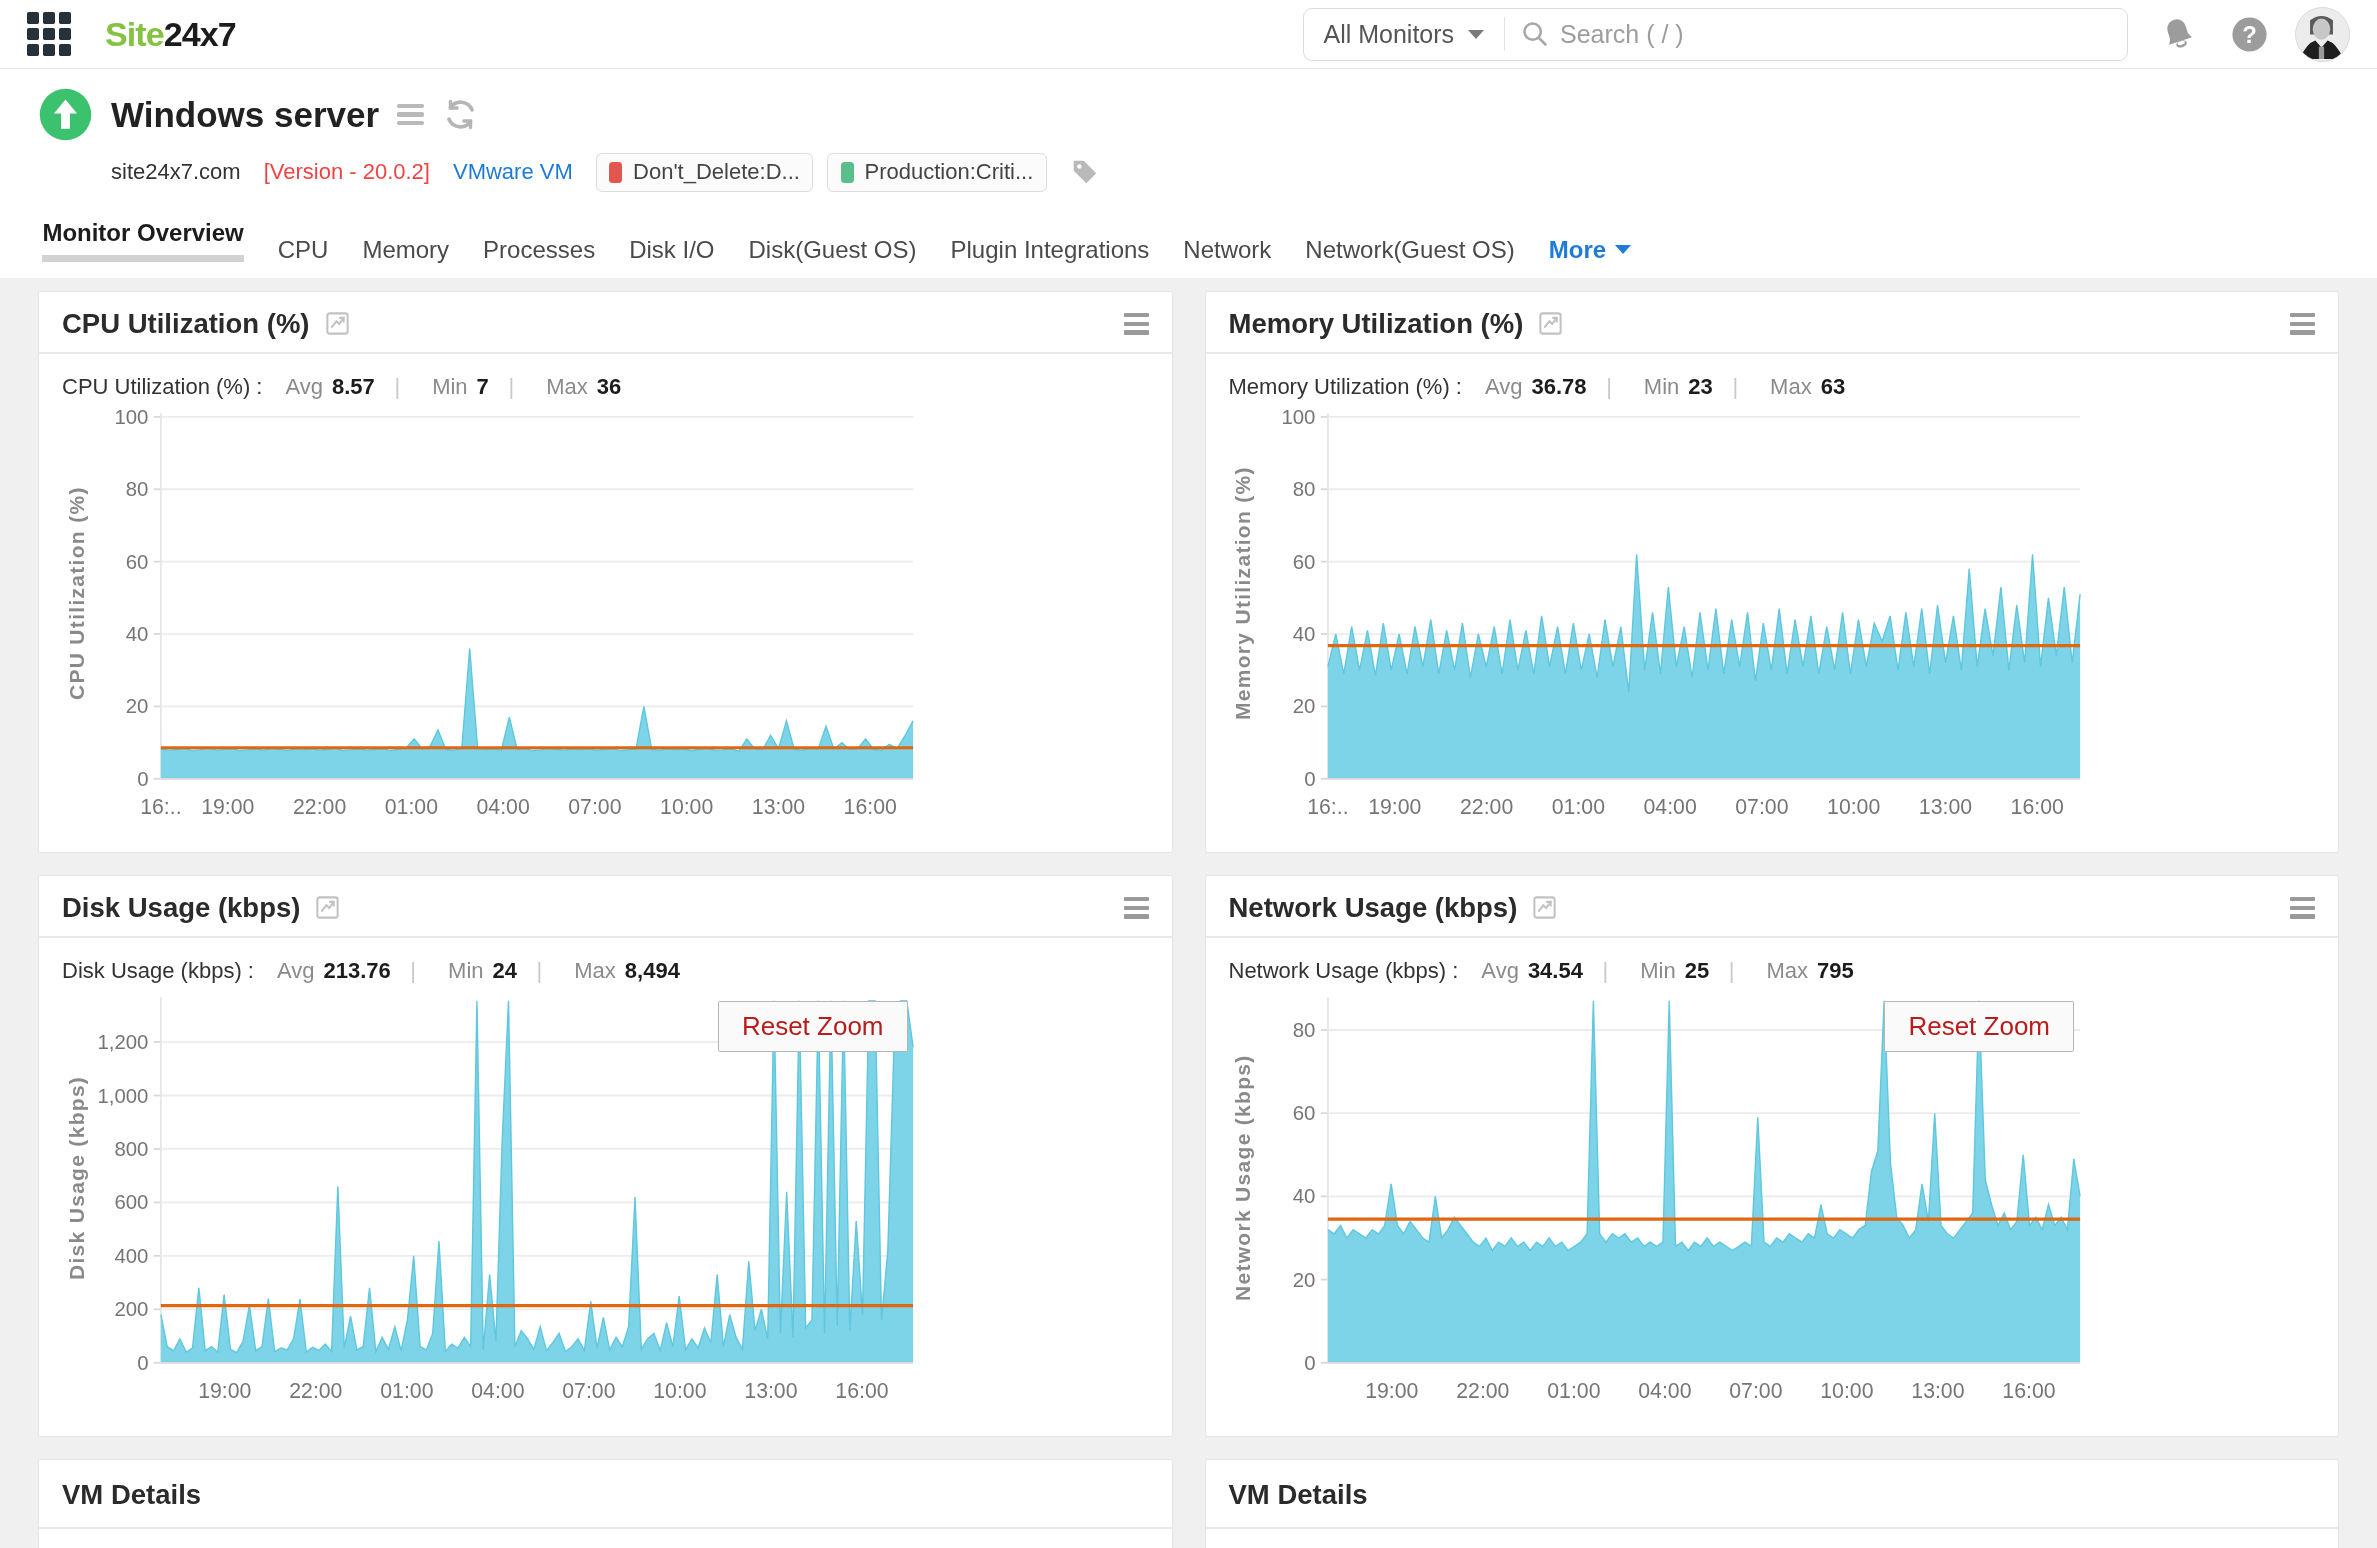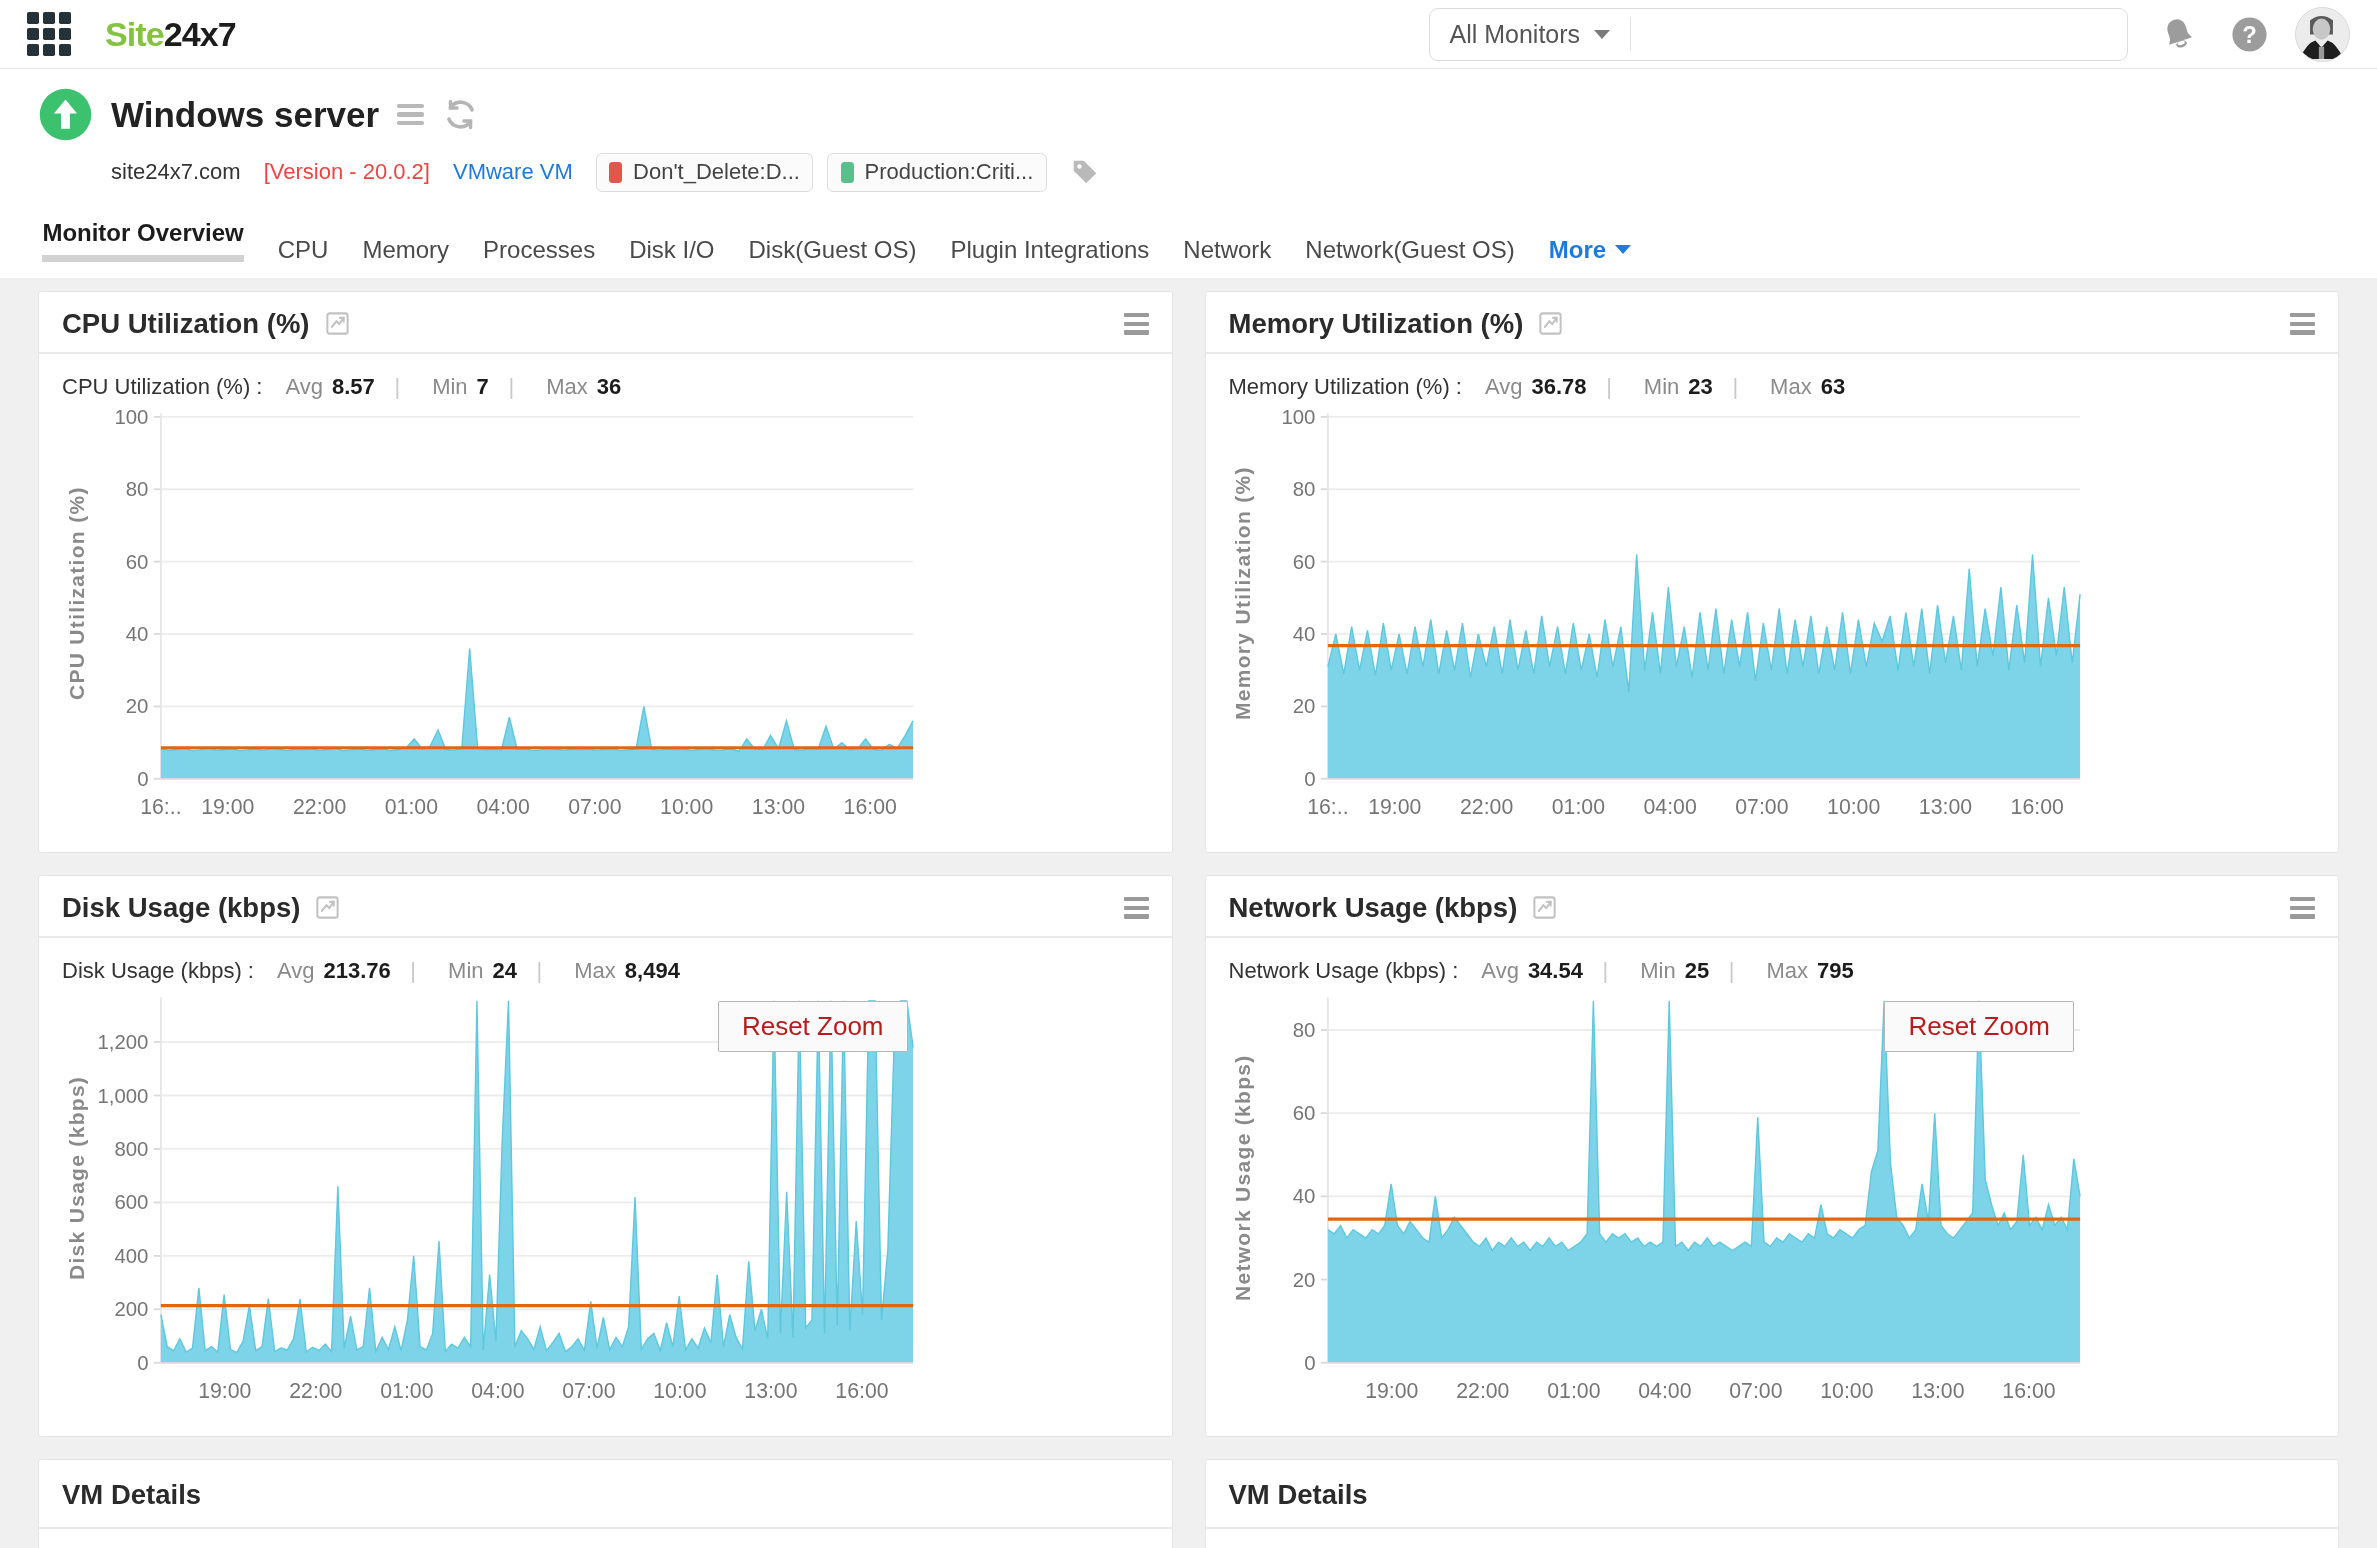--- a/index.html
+++ b/index.html
@@ -8,21 +8,21 @@
 
   
   .topbar { height:69px; background:#fff; border-bottom:1.8px solid #e6e6e6;
     display:flex; align-items:center; padding:0 27px; }
   .appgrid { width:44px; height:44px; display:grid; grid-template-columns:repeat(3,1fr);
     gap:4.4px; cursor:pointer; }
   .appgrid i { background:#26323a; border-radius:1.8px; }
   .logo { margin-left:34px; font-size:34px; font-weight:800; letter-spacing:-0.9px; cursor:pointer; }
   .logo .lg-green { color:#84c341; }
   .logo .lg-dark { color:#1c1c1c; }
-  .searchwrap { margin-left:auto; width:699px; height:53px; border:1.8px solid #dcdcdc;
+  .searchwrap { margin-left:auto; width:825px; height:53px; border:1.8px solid #dcdcdc;
     border-radius:9px; display:flex; align-items:center; background:#fff; }
   .scope { display:flex; align-items:center; gap:14px; padding:0 19.5px; height:100%; cursor:pointer;
     font-size:25px; color:#555; white-space:nowrap; }
   .caret-down { display:inline-block; width:0; height:0; border-left:8px solid transparent;
     border-right:8px solid transparent; border-top:9.8px solid #7a7a7a; }
   .vdiv { width:1.8px; height:34px; background:#e2e2e2; }
   .searchbox { display:flex; align-items:center; flex:1; padding:0 16px; gap:10.6px; }
   .searchbox svg { flex:none; }
   .searchbox input { border:none; outline:none; flex:1; font-size:25px; color:#555;
     font-family:"Liberation Sans", sans-serif; background:transparent; }
@@ -104,20 +104,27 @@
   </div>
   <div class="logo">
     <span class="lg-green">Site</span><span class="lg-dark">24x7</span>
   </div>
   <div class="searchwrap">
     <div class="scope">
       <span>All Monitors</span>
       <span class="caret-down"></span>
     </div>
     <div class="vdiv"></div>
+    <div class="searchbox">
+      <svg width="28" height="28" viewBox="0 0 24 24">
+        <circle cx="10" cy="10" r="7" fill="none" stroke="#a8a8a8" stroke-width="2.2"></circle>
+        <line x1="15.2" y1="15.2" x2="21" y2="21" stroke="#a8a8a8" stroke-width="2.2" stroke-linecap="round"></line>
+      </svg>
+      <input type="text" placeholder="Search ( / )" style="">
+    </div>
   </div>
   <span class="hd-ico">
     <svg width="41" height="41" viewBox="0 0 24 24">
       <g transform="rotate(-18 12 12)">
         <path d="M12 3 C8.6 3 6.5 5.6 6.5 9 L6.5 13 L5 16 L19 16 L17.5 13 L17.5 9 C17.5 5.6 15.4 3 12 3 Z" fill="#9c9c9c"></path>
         <ellipse cx="12" cy="17.8" rx="3.2" ry="2" fill="#9c9c9c"></ellipse>
         <ellipse cx="12" cy="17.2" rx="2.2" ry="1.1" fill="#fff"></ellipse>
       </g>
     </svg>
   </span>

